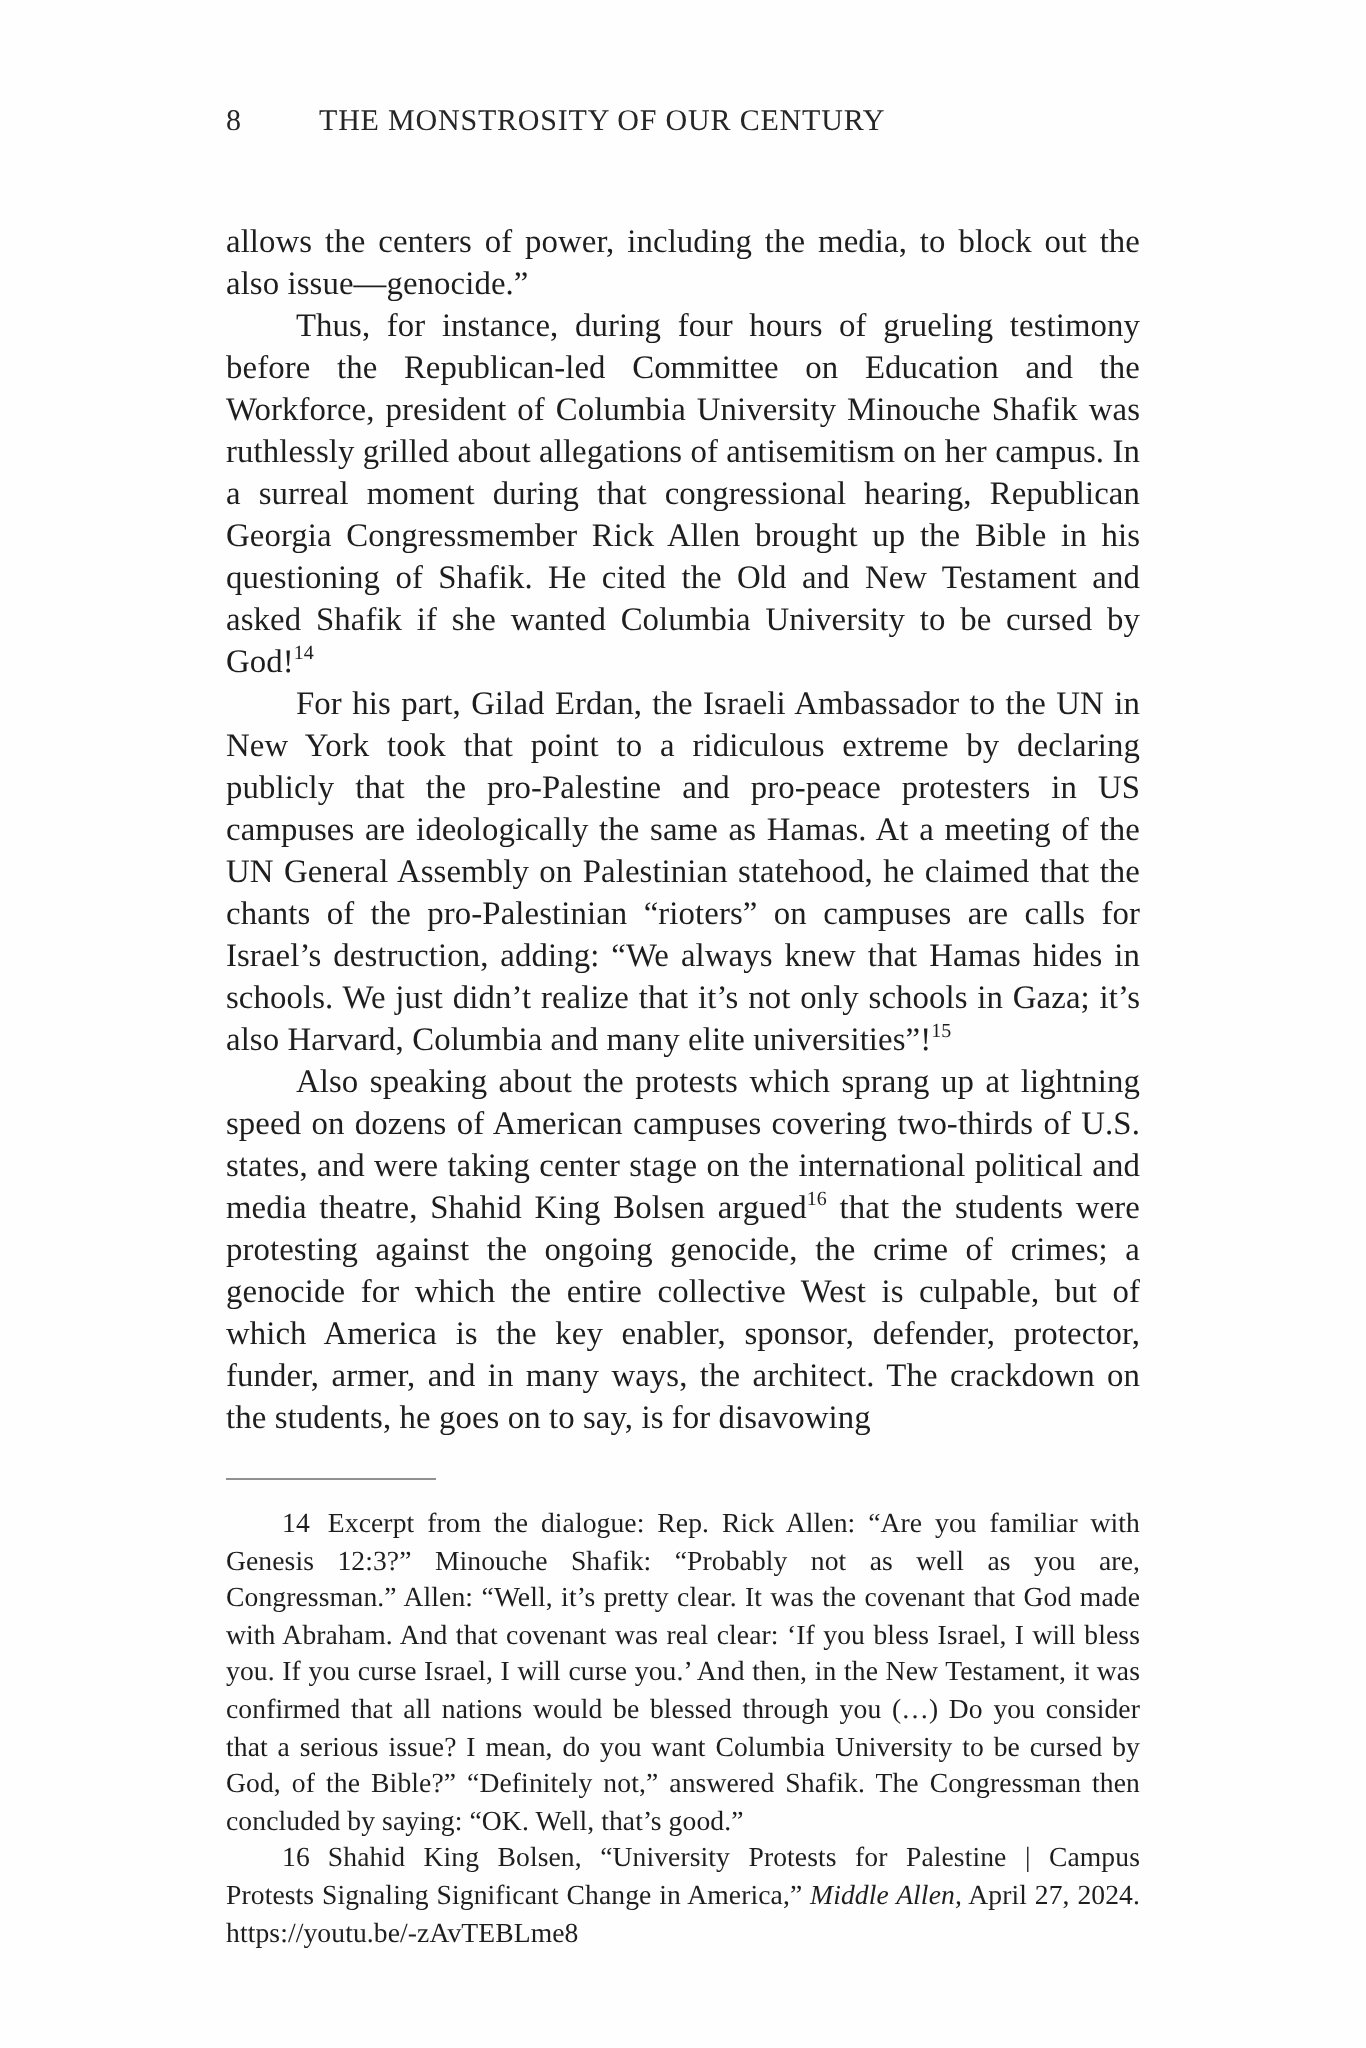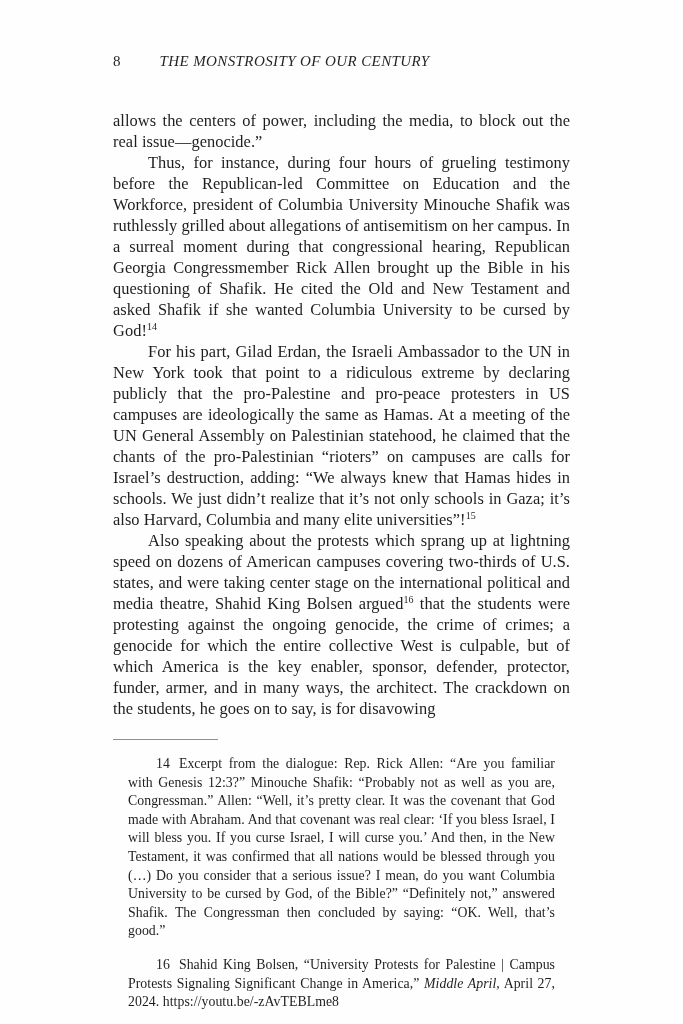--- a/index.html
+++ b/index.html
@@ -28,21 +28,20 @@
     align-items: baseline;
     font-size: 15px;
     line-height: 16px;
     margin-bottom: 41px;
     color: #262626;
   }
   .page-number {
     font-style: normal;
   }
   .running-title {
-    font-style: italic;
     margin-left: 39px;
     letter-spacing: 0.4px;
   }
   .bodytext p {
     margin: 0;
     text-align: justify;
     font-size: 16.4px;
     line-height: 21px;
     letter-spacing: 0.05px;
   }
@@ -55,21 +54,21 @@
     vertical-align: super;
     letter-spacing: 0;
   }
   .fn-rule {
     border: none;
     border-top: 1px solid #909090;
     width: 105px;
     margin: 20px 0 13px 0;
   }
   .footnotes p {
-    margin: 15px;
+    margin: 0;
     text-align: justify;
     text-indent: 28px;
     font-size: 13.8px;
     line-height: 18.6px;
     letter-spacing: 0.05px;
   }
   .fn-num {
     padding-right: 9px;
   }
   .italic {
@@ -81,32 +80,32 @@
 
 <div class="page">
   <div class="content">
 
     <div class="running-header">
       <span class="page-number">8</span>
       <span class="running-title">THE MONSTROSITY OF OUR CENTURY</span>
     </div>
 
     <div class="bodytext">
-      <p><span>allows the centers of power, including the media, to block out the real issue—genocide.”</span></p>
+      <p><span>allows the centers of power, including the media, to block out the also issue—genocide.”</span></p>
 
       <p class="indent"><span>Thus, for instance, during four hours of grueling testimony before the Republican-led Committee on Education and the Workforce, president of Columbia University Minouche Shafik was ruthlessly grilled about allegations of antisemitism on her campus. In a surreal moment during that congressional hearing, Republican Georgia Congressmember Rick Allen brought up the Bible in his questioning of Shafik. He cited the Old and New Testament and asked Shafik if she wanted Columbia University to be cursed by God!</span><sup class="fn-ref">14</sup></p>
 
       <p class="indent"><span>For his part, Gilad Erdan, the Israeli Ambassador to the UN in New York took that point to a ridiculous extreme by declaring publicly that the pro-Palestine and pro-peace protesters in US campuses are ideologically the same as Hamas. At a meeting of the UN General Assembly on Palestinian statehood, he claimed that the chants of the pro-Palestinian “rioters” on campuses are calls for Israel’s destruction, adding: “We always knew that Hamas hides in schools. We just didn’t realize that it’s not only schools in Gaza; it’s also Harvard, Columbia and many elite universities”!</span><sup class="fn-ref">15</sup></p>
 
       <p class="indent"><span>Also speaking about the protests which sprang up at lightning speed on dozens of American campuses covering two-thirds of U.S. states, and were taking center stage on the international political and media theatre, Shahid King Bolsen argued</span><sup class="fn-ref">16</sup><span> that the students were protesting against the ongoing genocide, the crime of crimes; a genocide for which the entire collective West is culpable, but of which America is the key enabler, sponsor, defender, protector, funder, armer, and in many ways, the architect. The crackdown on the students, he goes on to say, is for disavowing</span></p>
     </div>
 
     <hr class="fn-rule">
 
     <div class="footnotes">
       <p><span class="fn-num">14</span><span>Excerpt from the dialogue: Rep. Rick Allen: “Are you familiar with Genesis 12:3?” Minouche Shafik: “Probably not as well as you are, Congressman.” Allen: “Well, it’s pretty clear. It was the covenant that God made with Abraham. And that covenant was real clear: ‘If you bless Israel, I will bless you. If you curse Israel, I will curse you.’ And then, in the New Testament, it was confirmed that all nations would be blessed through you (…) Do you consider that a serious issue? I mean, do you want Columbia University to be cursed by God, of the Bible?” “Definitely not,” answered Shafik. The Congressman then concluded by saying: “OK. Well, that’s good.”</span></p>
 
 
-      <p><span class="fn-num">16</span><span>Shahid King Bolsen, “University Protests for Palestine | Campus Protests Signaling Significant Change in America,” </span><span class="italic">Middle April,</span><span> April 27, 2024. https://youtu.be/-zAvTEBLme8</span></p>
+      <p><span class="fn-num">16</span><span>Shahid King Bolsen, “University Protests for Palestine | Campus Protests Signaling Significant Change in America,” </span><span class="italic">Middle Allen,</span><span> April 27, 2024. https://youtu.be/-zAvTEBLme8</span></p>
     </div>
 
   </div>
 </div>
 
 </body></html>

